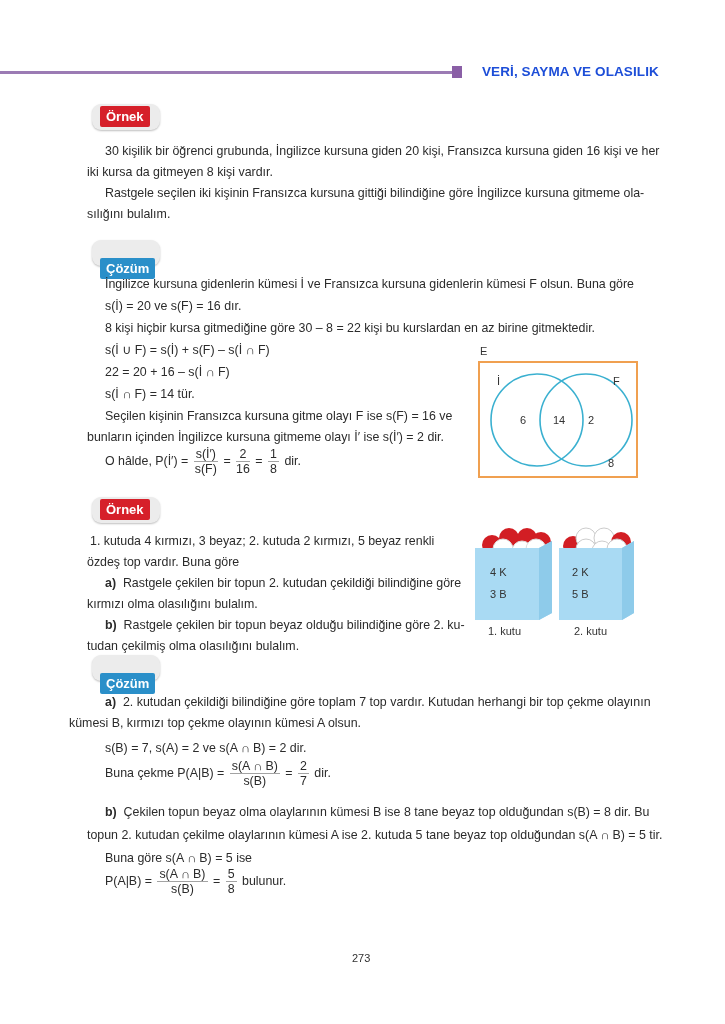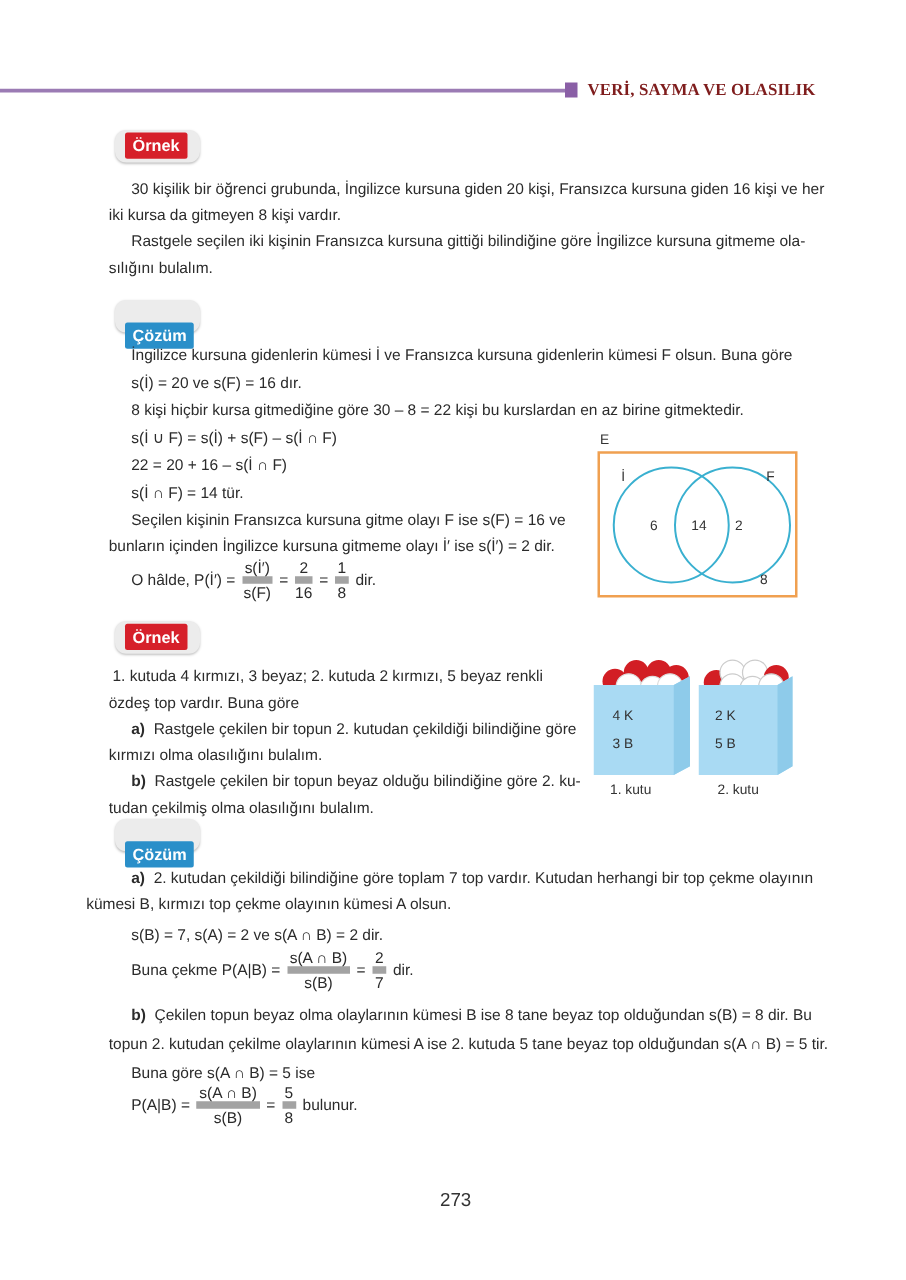--- a/index.html
+++ b/index.html
@@ -1,34 +1,34 @@
 <!DOCTYPE html>
 <html><head>
 <meta charset="utf-8">
 <style>
   html, body { margin: 0; padding: 0; background: #ffffff; }
   body { width: 725px; height: 1024px; position: relative; overflow: hidden;
          font-family: "Liberation Sans", sans-serif; color: #2b2b2b; font-size: 12.4px; }
   .abs { position: absolute; }
   .topline { left: 0; top: 71px; width: 456px; height: 3px; background: #9b7bb4; }
   .topsq { left: 452px; top: 66px; width: 10px; height: 12px; background: #8a5fa6; }
-  .chapter { left: 470px; top: 64px; font-weight: bold; font-size: 13.5px; color: #7f1d1d; letter-spacing: 0.1px; font-family: Liberation Serif, serif; }
+  .chapter { left: 482px; top: 64px; font-weight: bold; font-size: 13.5px; color: #1d4ed8; letter-spacing: 0.1px; }
   .badge-wrap { width: 68px; height: 26px; border-radius: 9px; background: #ececec;
                 box-shadow: 0 1px 2px rgba(0,0,0,0.25); }
   .badge { position: absolute; left: 8px; top: 2px; height: 19px; padding: 1px 6px; line-height: 19px;
            color: #fff; font-weight: bold; font-size: 13px; border-radius: 2px; }
   .badge.red { background: #d6202a; }
   .badge.blue { background: #2a8fc9; margin-top: 16px; }
   .p { position: absolute; line-height: 21px; white-space: nowrap; }
   .frac { display: inline-block; vertical-align: middle; text-align: center; margin: 0 2px; }
-  .frac .num { display: block; border-bottom: 6px solid #a3a3a3; padding: 0 2px; line-height: 13px; }
+  .frac .num { display: block; border-bottom: 1px solid #a3a3a3; padding: 0 2px; line-height: 13px; }
   .frac .den { display: block; line-height: 13px; padding-top: 1px; }
   .eq { white-space: nowrap; }
   b.lbl { font-weight: bold; }
-  .pageno { left: 352px; top: 952px; font-size: 15px; color: #333; }
+  .pageno { left: 352px; top: 952px; font-size: 11px; color: #333; }
 </style>
 </head>
 <body>
 
 <div class="abs topline"></div>
 <div class="abs topsq"></div>
 <div class="abs chapter">VERİ, SAYMA VE OLASILIK</div>
 
 <div class="abs badge-wrap" style="left:92px;top:104px;">
   <span class="badge red">Örnek</span>

